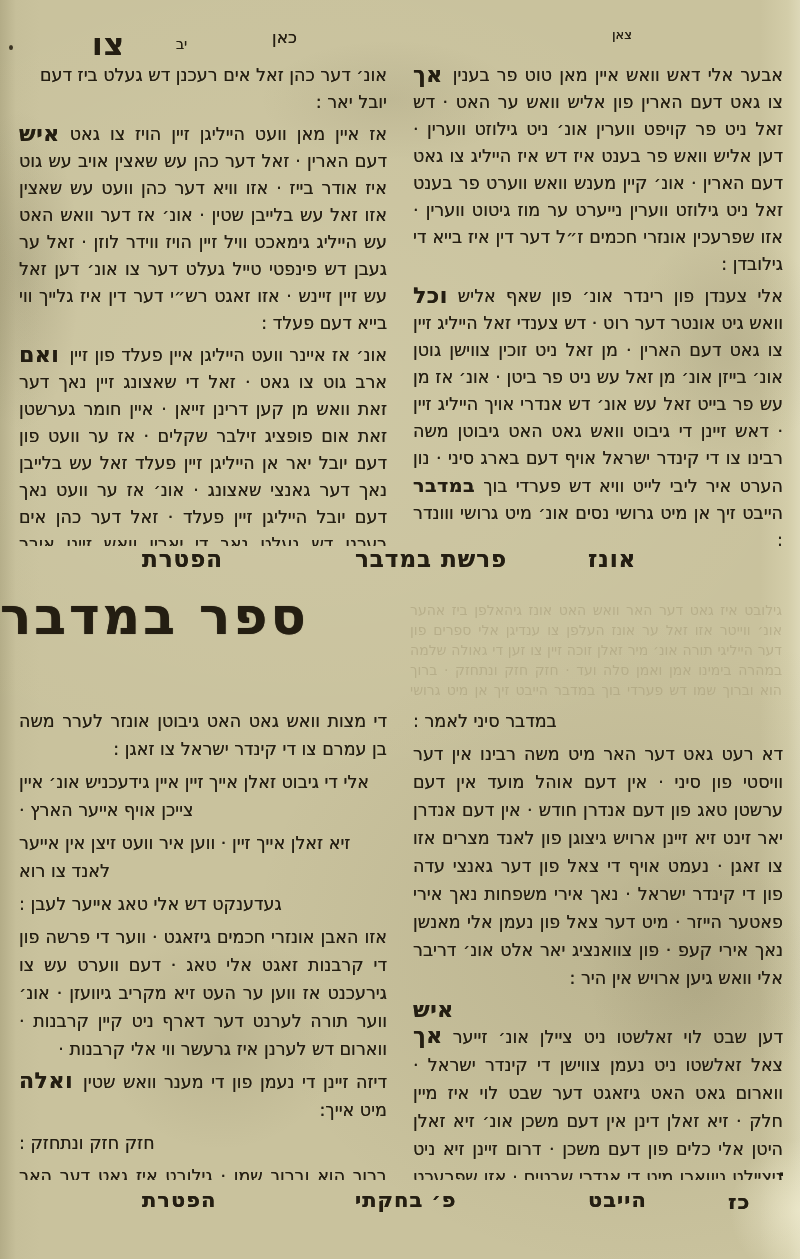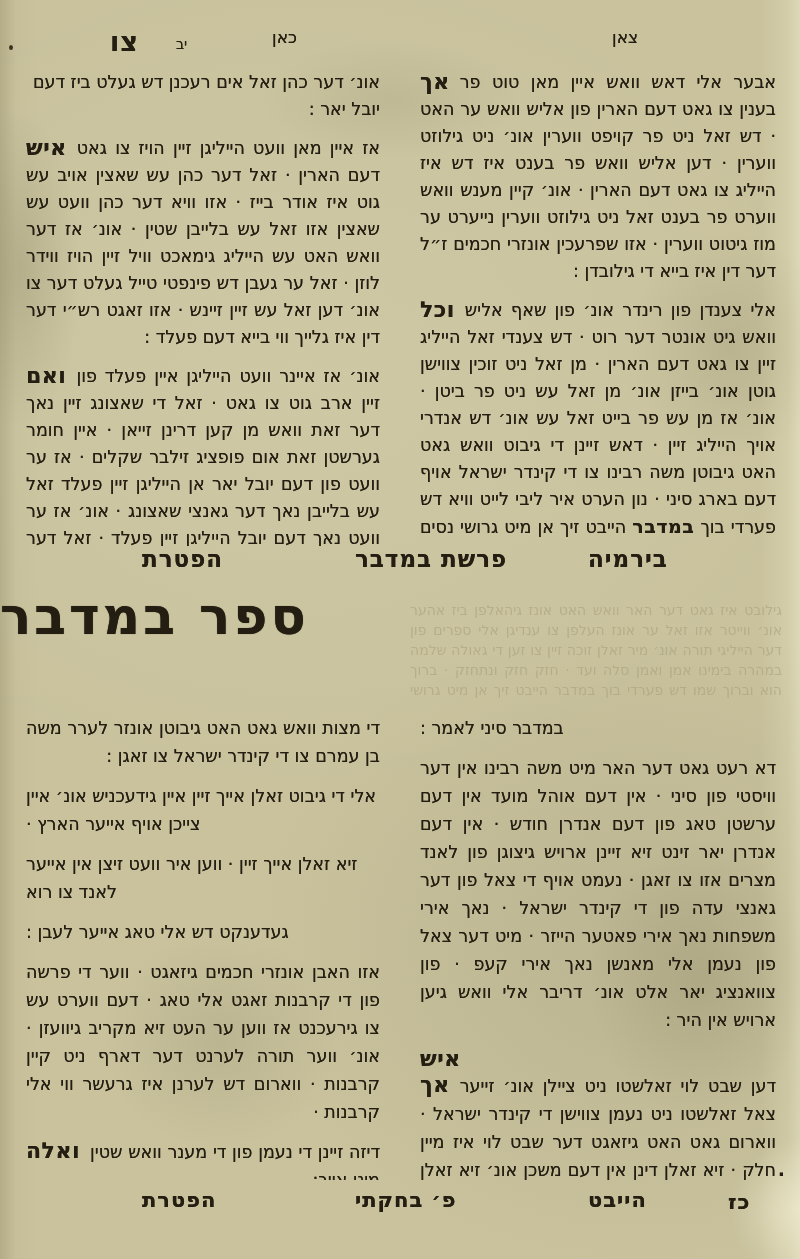--- a/index.html
+++ b/index.html
@@ -15,31 +15,31 @@
   }
   .blot{position:absolute;border-radius:50%;pointer-events:none;}
   .b1{left:-40px;top:110px;width:120px;height:320px;background:radial-gradient(closest-side,rgba(92,84,56,.18),rgba(92,84,56,0));}
   .b2{left:630px;top:230px;width:200px;height:230px;background:radial-gradient(closest-side,rgba(92,84,56,.14),rgba(92,84,56,0));}
   .b3{left:100px;top:930px;width:240px;height:220px;background:radial-gradient(closest-side,rgba(92,84,56,.12),rgba(92,84,56,0));}
   .b4{left:590px;top:840px;width:220px;height:280px;background:radial-gradient(closest-side,rgba(92,84,56,.15),rgba(92,84,56,0));}
   .b5{left:730px;top:1140px;width:140px;height:140px;background:radial-gradient(closest-side,rgba(240,236,208,.7),rgba(240,236,208,0));}
   .b6{left:260px;top:40px;width:260px;height:120px;background:radial-gradient(closest-side,rgba(92,84,56,.10),rgba(92,84,56,0));}
 
   .ink{color:#241e12;text-shadow:0 0 .5px rgba(30,24,12,.85);}
-  .folio{position:absolute;left:110px;top:26px;font-size:27px;font-weight:bold;letter-spacing:1px;}
+  .folio{position:absolute;left:92px;top:26px;font-size:31px;font-weight:bold;letter-spacing:1px;}
   .folio-num{position:absolute;left:176px;top:36px;font-size:14px;}
   .rh-left{position:absolute;left:272px;top:27px;font-size:17px;}
-  .rh-right{position:absolute;left:612px;top:27px;font-size:17px;}
+  .rh-right{position:absolute;left:612px;top:27px;font-size:13px;}
 
   .col{
     position:absolute;direction:rtl;text-align:justify;
     font-size:17.5px;line-height:27px;overflow:hidden;
     text-shadow:0 0 .4px rgba(30,24,12,.8);
   }
-  .col p{margin:12px;padding:0;clear:both;}
+  .col p{margin:5px;padding:0;clear:both;}
   .tl{left:14px;top:57px;width:378px;height:489px;}
   .tr{left:408px;top:57px;width:380px;height:489px;}
   .ll{left:14px;top:702px;width:378px;height:478px;line-height:28px;}
   .lr{left:408px;top:702px;width:380px;height:478px;line-height:28px;}
 
   .lemma{
     float:left;font-weight:bold;font-size:22px;line-height:26px;
     padding:0 10px 0 0;letter-spacing:.5px;
   }
   .inline-bold{font-weight:bold;font-size:19px;letter-spacing:.5px;}
@@ -96,21 +96,21 @@
   </div>
 
   <div class="col tr">
     <p><span class="lemma">אך</span><span>אבער אלי דאש וואש איין מאן טוט פר בענין צו גאט דעם הארין פון אליש וואש ער האט · דש זאל ניט פר קויפט ווערין אונ׳ ניט גילוזט ווערין · דען אליש וואש פר בענט איז דש איז הייליג צו גאט דעם הארין · אונ׳ קיין מענש וואש ווערט פר בענט זאל ניט גילוזט ווערין נייערט ער מוז גיטוט ווערין · אזו שפרעכין אונזרי חכמים ז״ל דער דין איז בייא די גילובדן :</span></p>
     <p><span class="lemma">וכל</span><span>אלי צענדן פון רינדר אונ׳ פון שאף אליש וואש גיט אונטר דער רוט · דש צענדי זאל הייליג זיין צו גאט דעם הארין · מן זאל ניט זוכין צווישן גוטן אונ׳ בייזן אונ׳ מן זאל עש ניט פר ביטן · אונ׳ אז מן עש פר בייט זאל עש אונ׳ דש אנדרי אויך הייליג זיין · דאש זיינן די גיבוט וואש גאט האט גיבוטן משה רבינו צו די קינדר ישראל אויף דעם בארג סיני · נון הערט איר ליבי לייט וויא דש פערדי בוך </span><span class="inline-bold">במדבר</span><span> הייבט זיך אן מיט גרושי נסים אונ׳ מיט גרושי ווונדר :</span></p>
   </div>
 
   <div class="divider mid-div">
     <span class="div-item d-left ink">הפטרת</span>
     <span class="div-item d-center ink">פרשת במדבר</span>
-    <span class="div-item d-right ink">בירמיה</span>
+    <span class="div-item d-right ink">אונז</span>
   </div>
 
   <div class="book-title ink">ספר במדבר</div>
 
   <div class="ghost">
     <span>גילובט איז גאט דער האר וואש האט אונז גיהאלפן ביז אהער אונ׳ ווייטר</span>
     <span>אזו זאל ער אונז העלפן צו ענדיגן אלי ספרים פון דער הייליגי תורה</span>
     <span>אונ׳ מיר זאלן זוכה זיין צו זען די גאולה שלמה במהרה בימינו</span>
     <span>אמן ואמן סלה ועד · חזק חזק ונתחזק · ברוך הוא וברוך שמו</span>
     <span>דש פערדי בוך במדבר הייבט זיך אן מיט גרושי נסים אונ׳ ווונדר</span>

